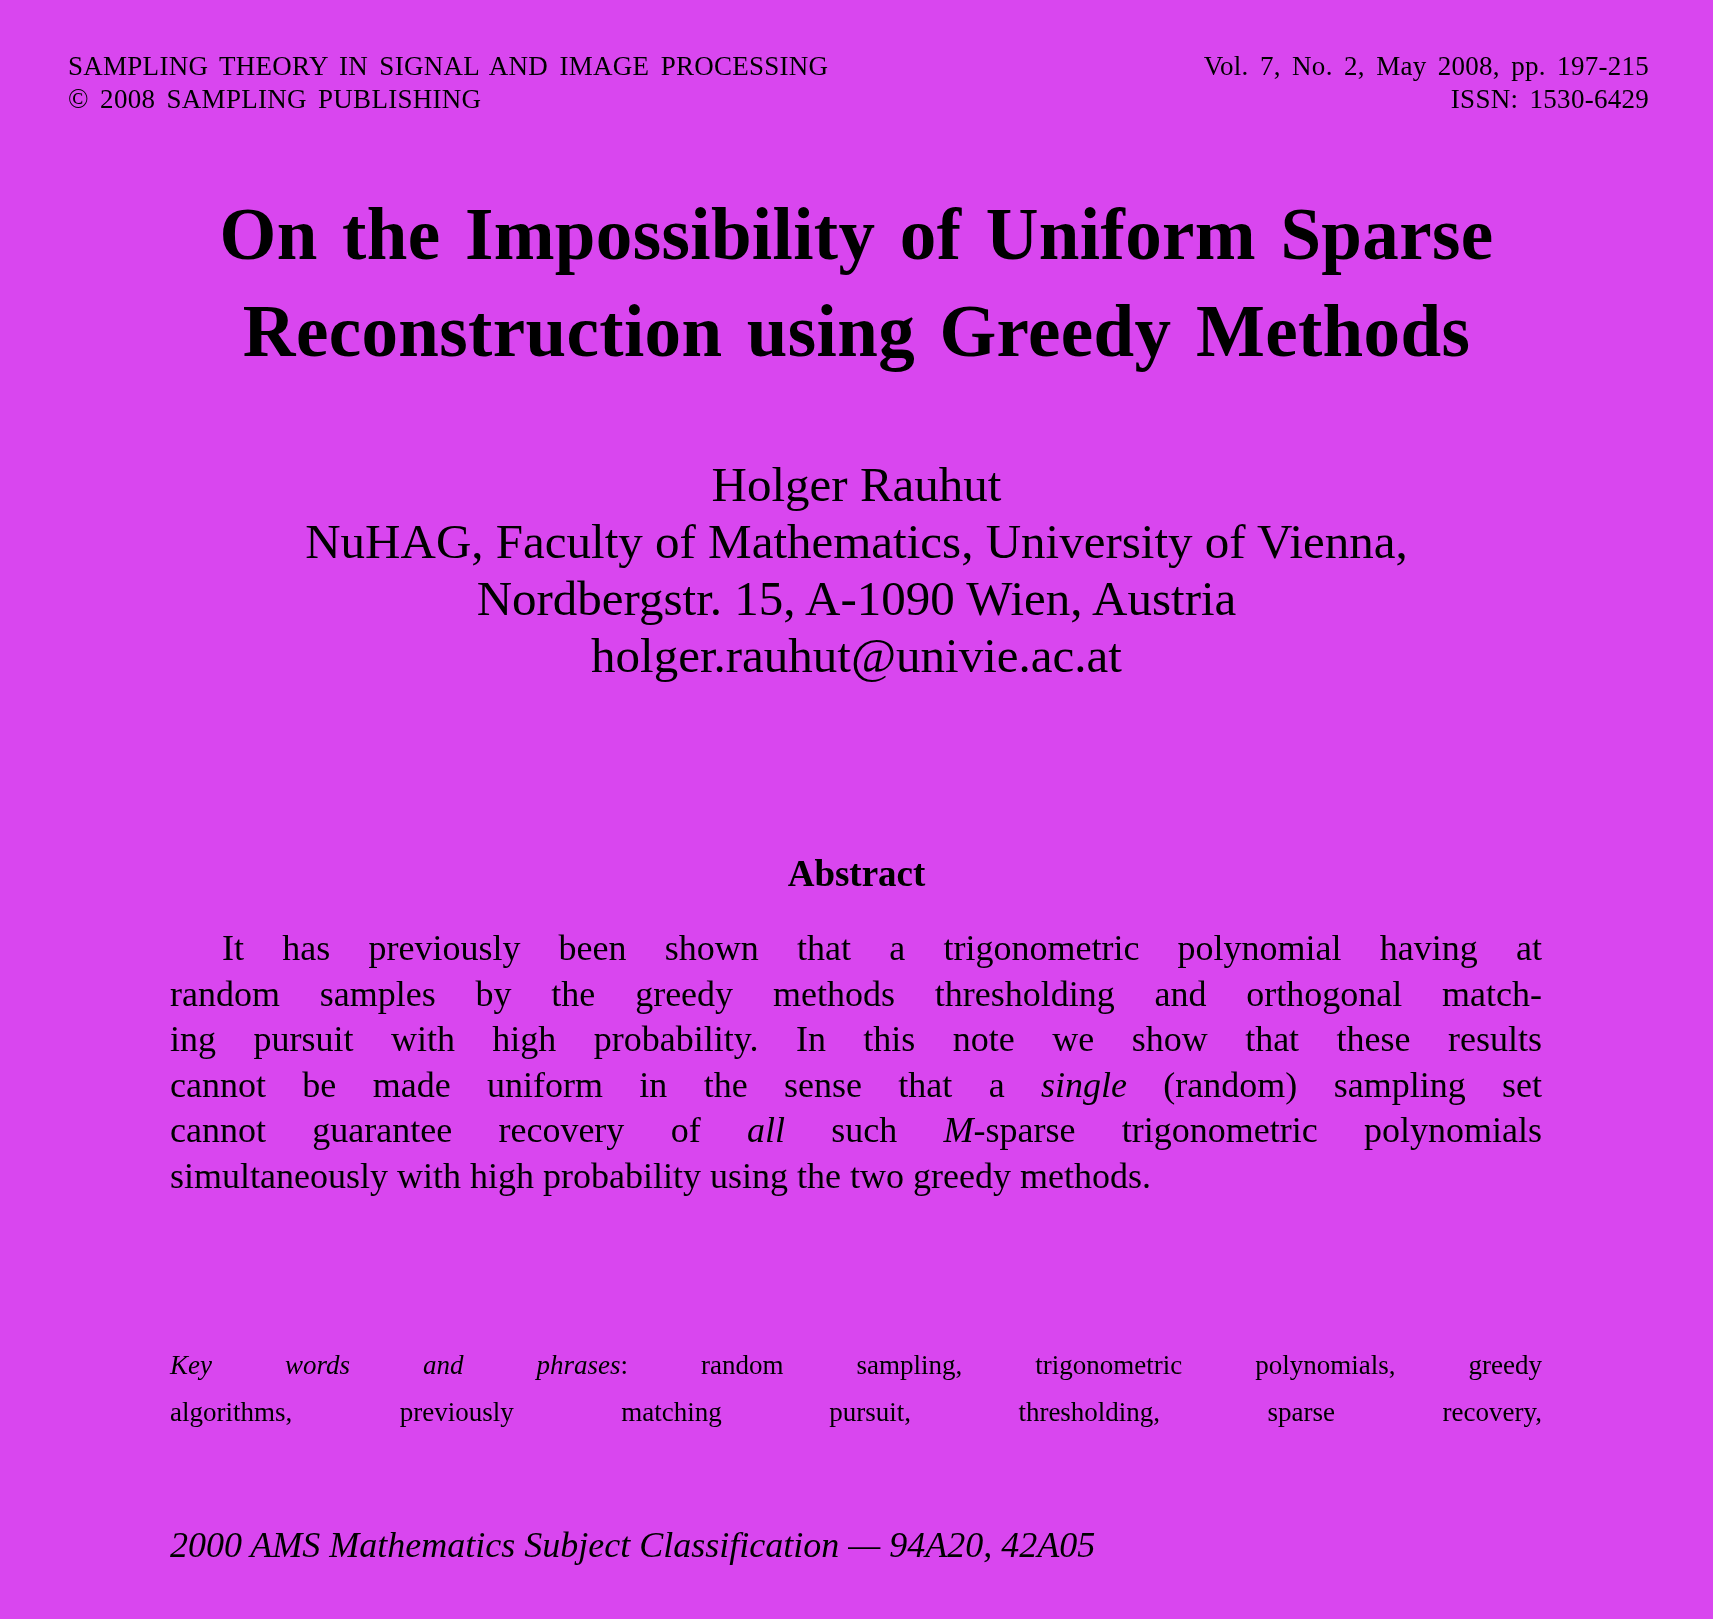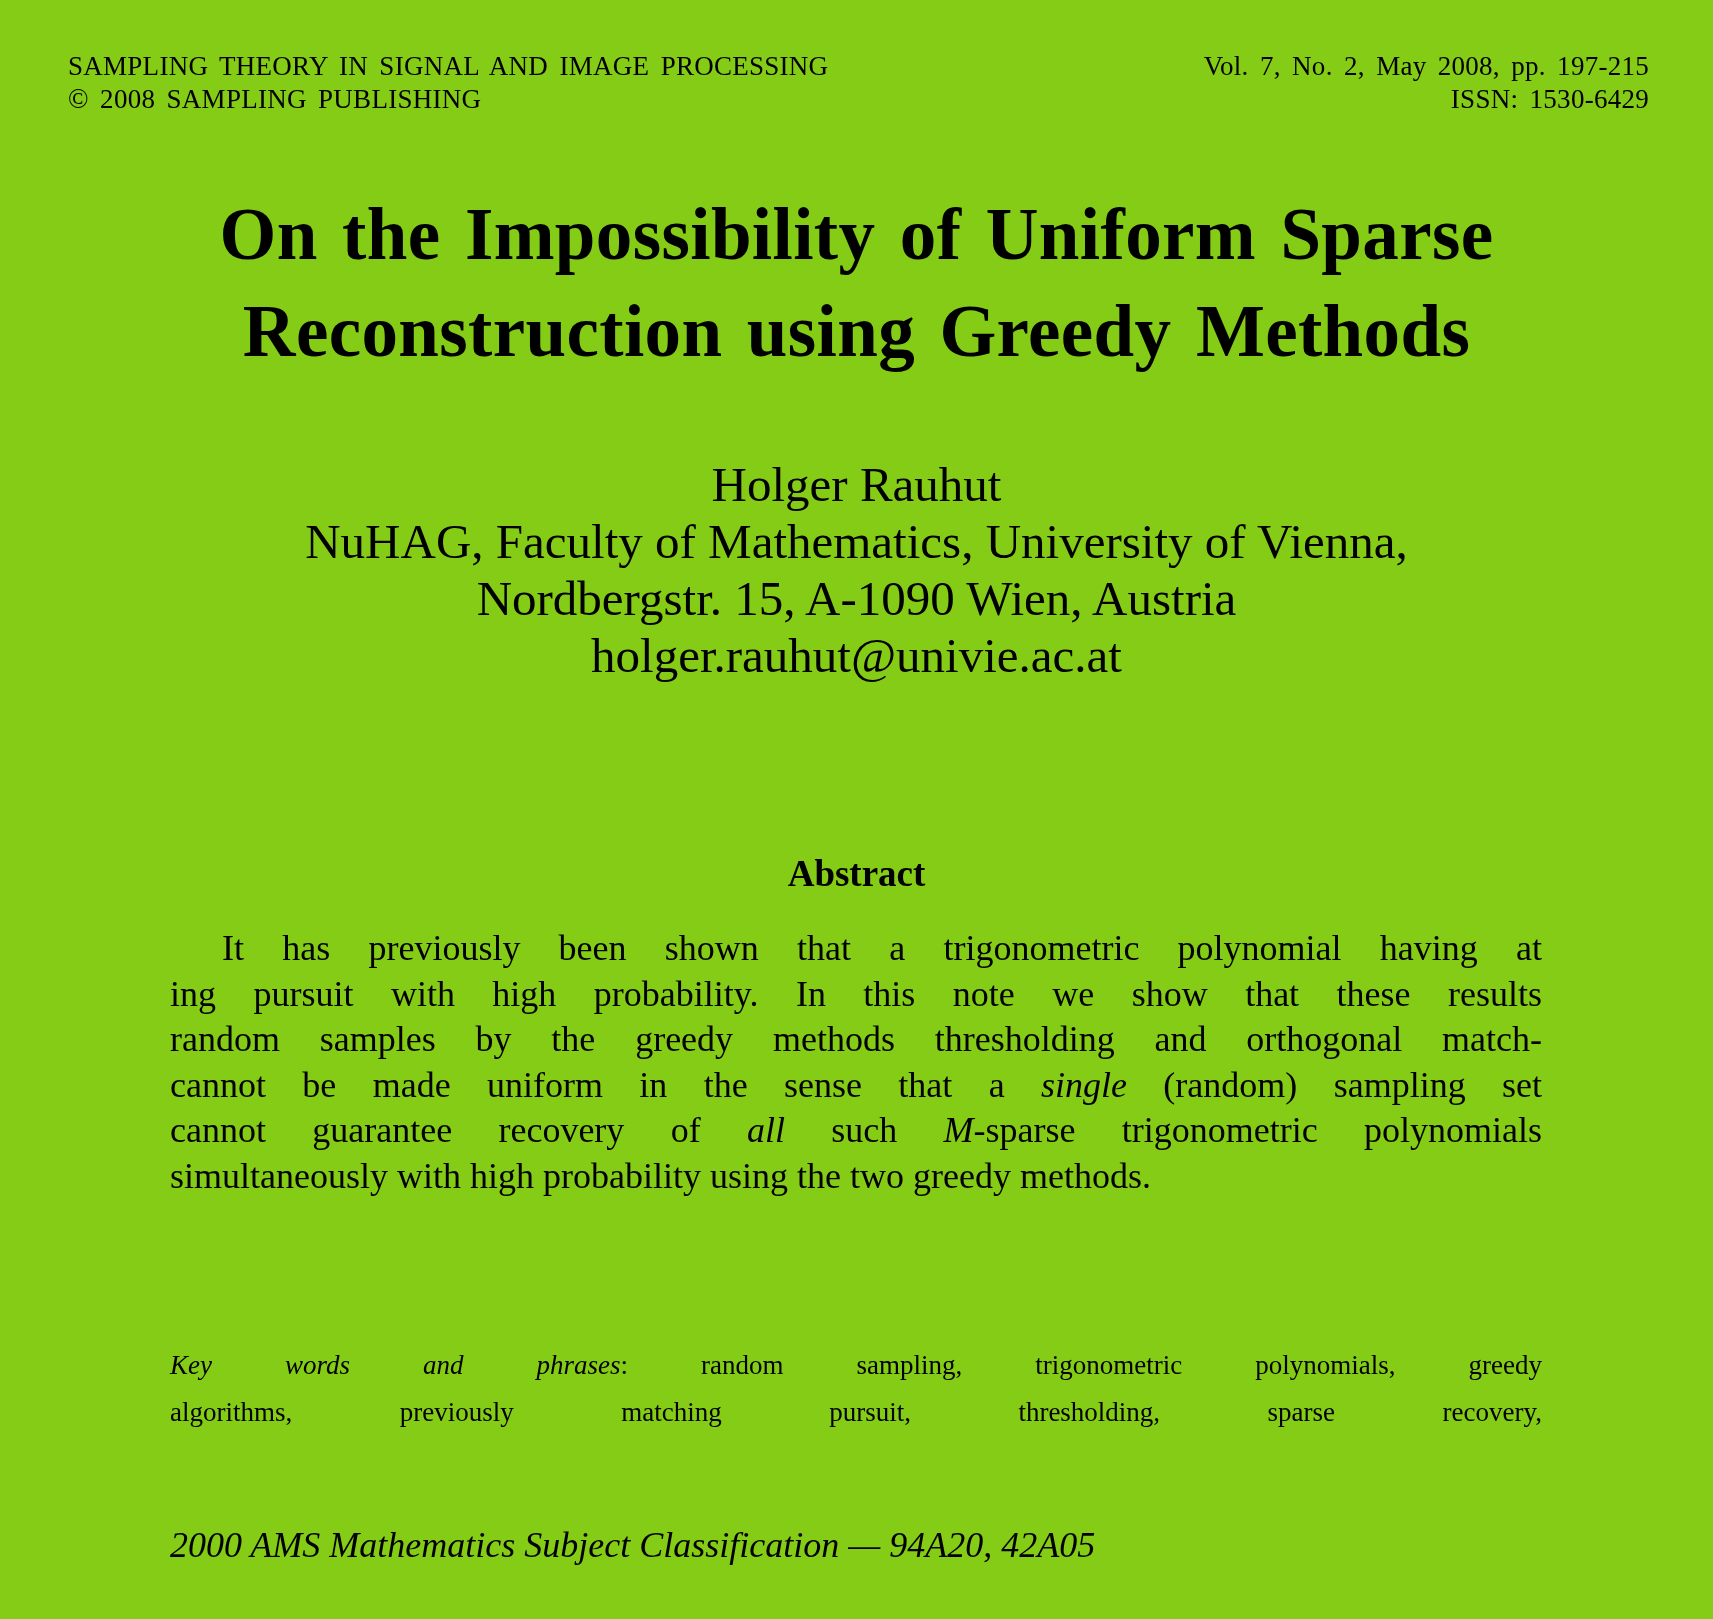--- a/index.html
+++ b/index.html
@@ -4,21 +4,21 @@
 <style>
   html, body {
     margin: 0;
     padding: 0;
     background: #ffffff;
   }
   .page {
     position: relative;
     width: 1713px;
     height: 1619px;
-    background: #84cc16;
+    background: #d946ef;
     color: #000000;
     font-family: "Liberation Serif", "DejaVu Serif", serif;
     overflow: hidden;
   }
   
   .header {
     position: absolute;
     top: 50px;
     left: 68px;
     right: 64px;
@@ -123,22 +123,22 @@
     <div>Holger Rauhut</div>
     <div>NuHAG, Faculty of Mathematics, University of Vienna,</div>
     <div>Nordbergstr. 15, A-1090 Wien, Austria</div>
     <div>holger.rauhut@univie.ac.at</div>
   </div>
 
   <div class="abstract-heading">Abstract</div>
 
   <div class="abstract-body">
       <div class="tline indent"><span>It has previously been shown that a trigonometric polynomial having at</span></div>
+      <div class="tline"><span>random samples by the greedy methods thresholding and orthogonal match-</span></div>
       <div class="tline"><span>ing pursuit with high probability.  In this note we show that these results</span></div>
-      <div class="tline"><span>random samples by the greedy methods thresholding and orthogonal match-</span></div>
       <div class="tline"><span>cannot be made uniform in the sense that a </span><span class="it">single</span><span> (random) sampling set</span></div>
       <div class="tline"><span>cannot guarantee recovery of </span><span class="it">all</span><span> such </span><span class="it">M</span><span>-sparse trigonometric polynomials</span></div>
       <div class="tline last"><span>simultaneously with high probability using the two greedy methods.</span></div>
     </div>
 
   <div class="keywords">
       <div class="tline"><span class="it">Key words and phrases</span><span>:  random sampling, trigonometric polynomials, greedy</span></div>
       <div class="tline"><span>algorithms, previously matching pursuit, thresholding, sparse recovery,</span></div>
     </div>
 

